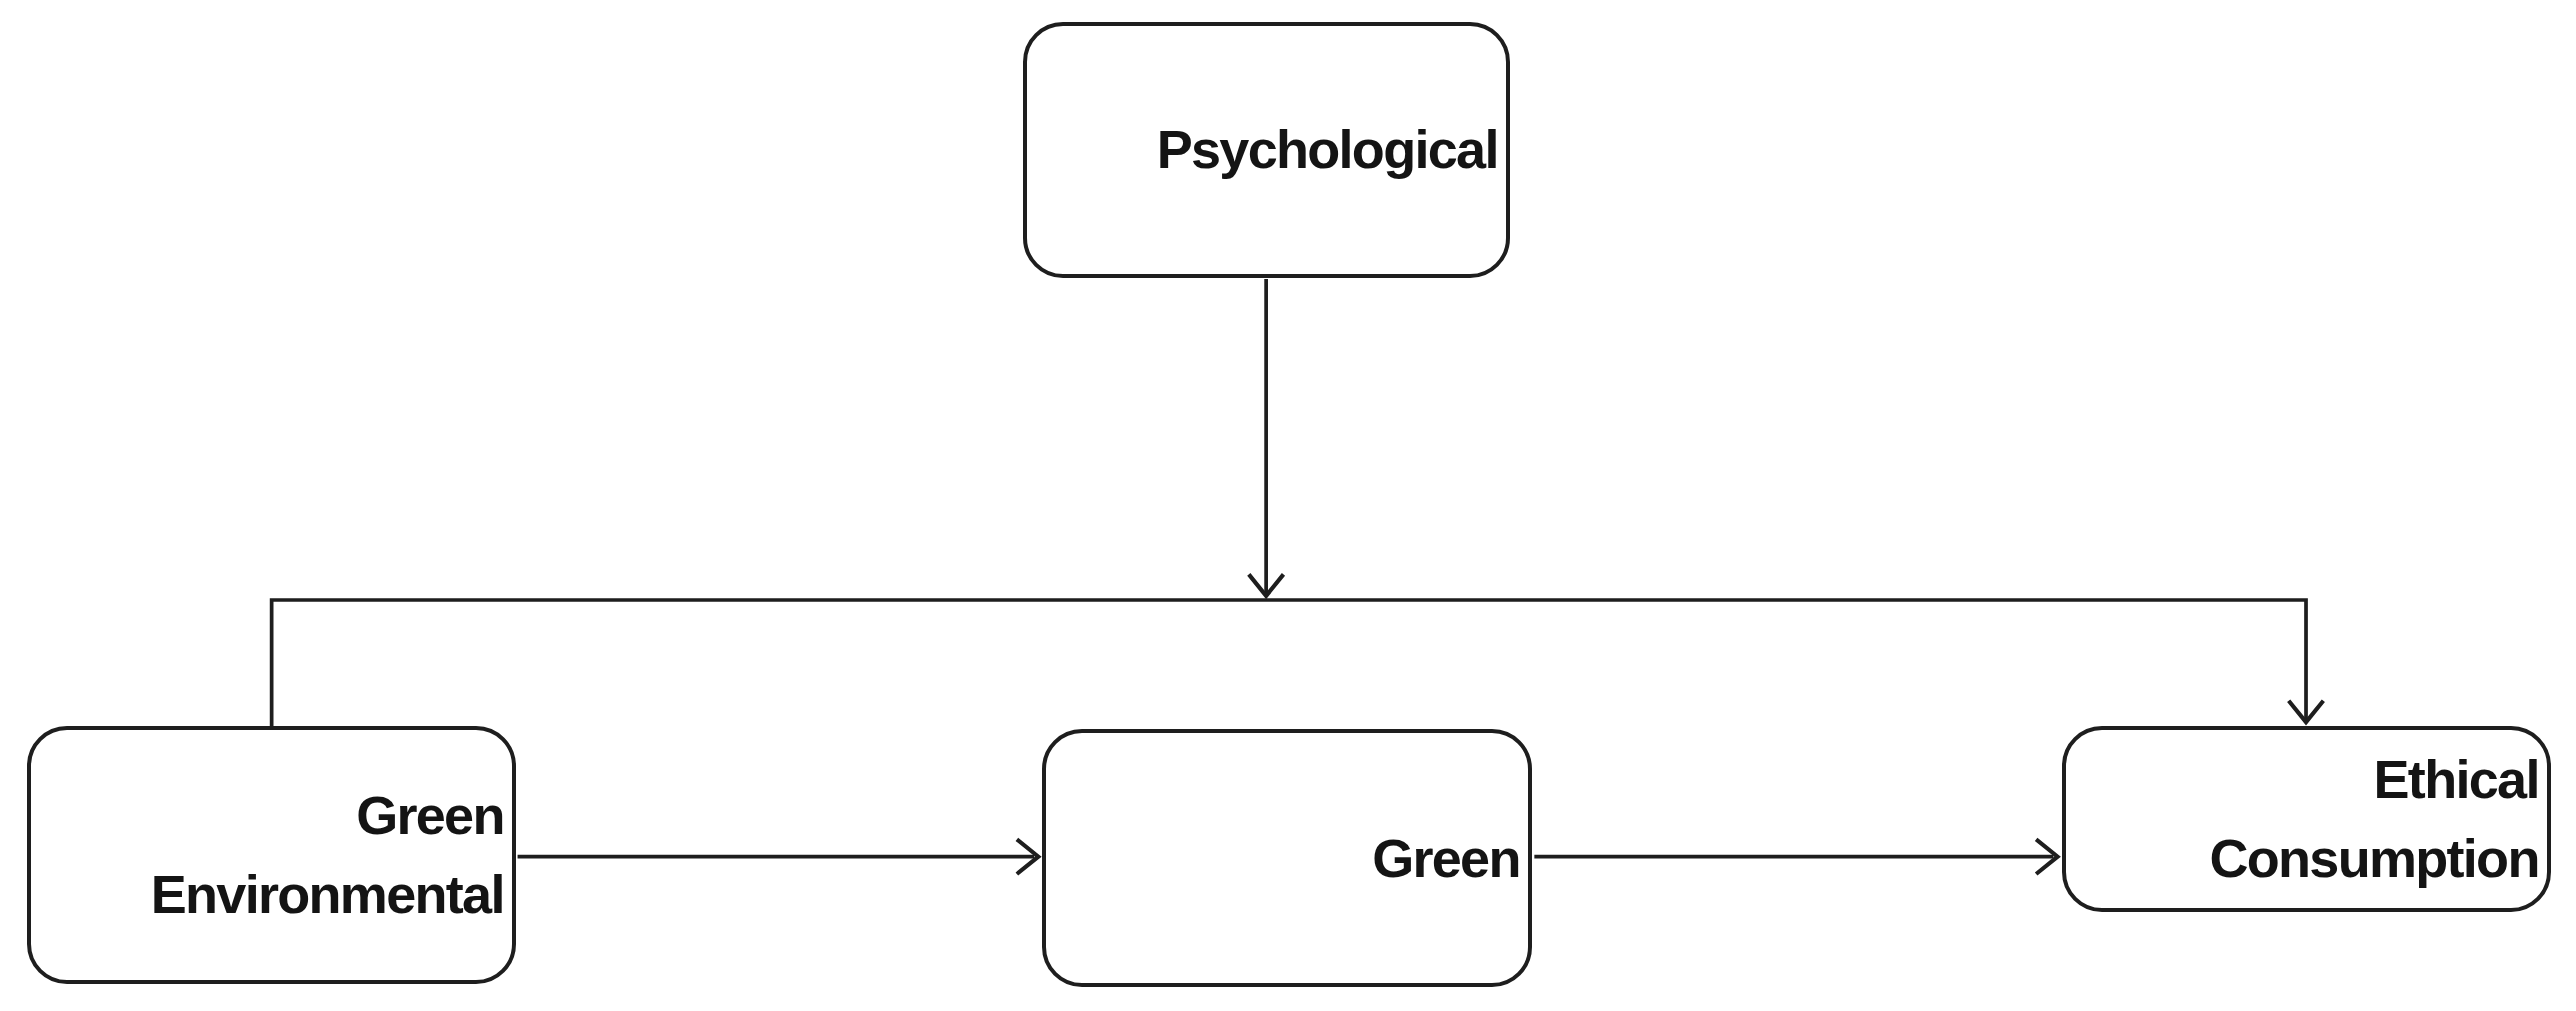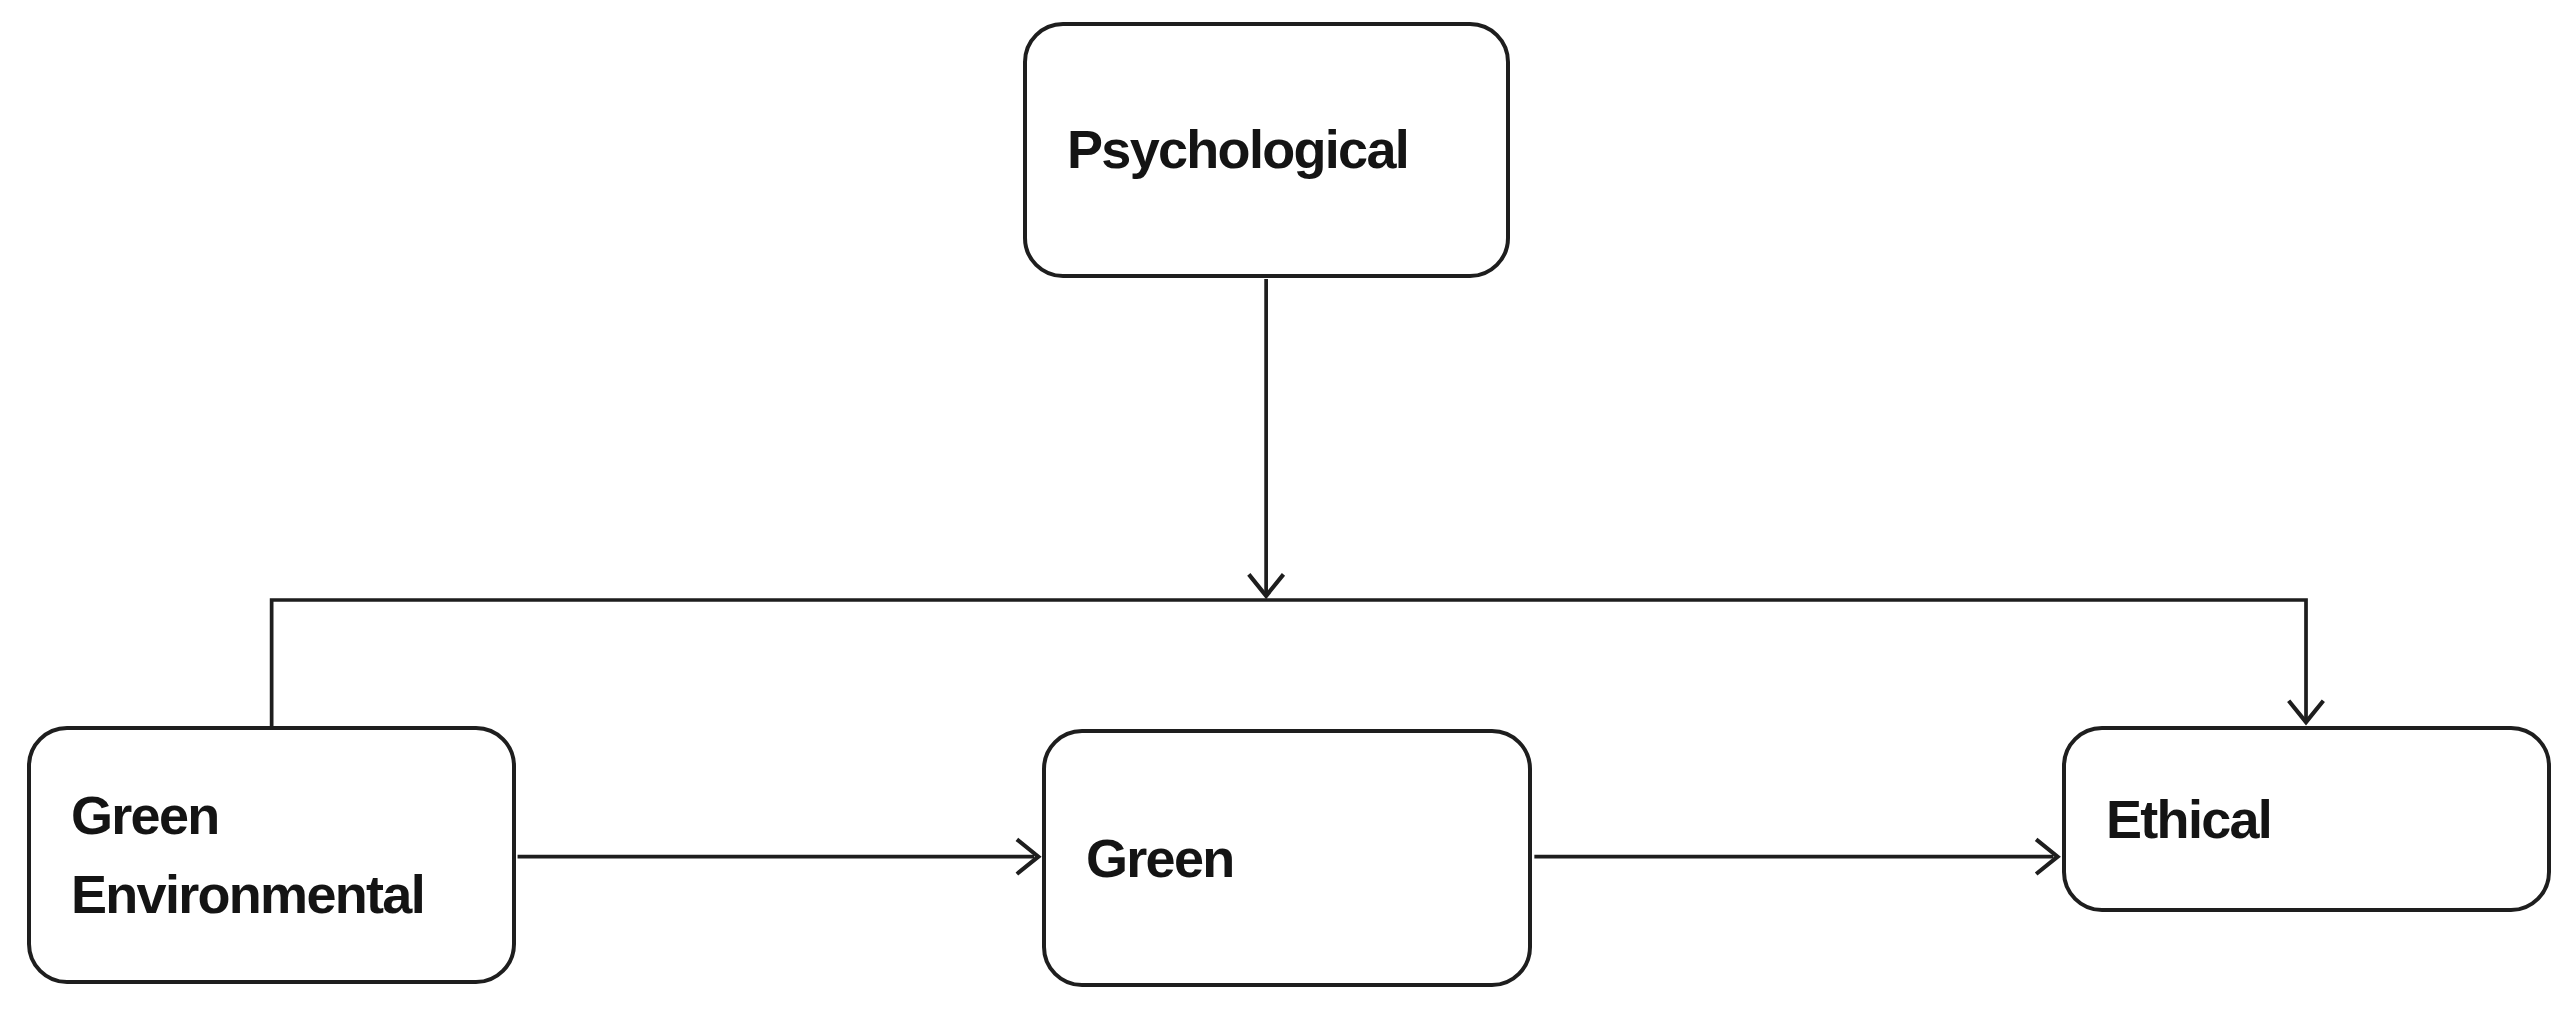--- a/index.html
+++ b/index.html
@@ -45,20 +45,21 @@
     padding-left:40px;
     padding-right:8.3px;
   }
   .node .nl{
     font-weight:700;
     font-size:54px;
     line-height:79px;
     letter-spacing:-1.7px;
     color:var(--text);
     white-space:nowrap;
+    text-align:right;
   }
 </style>
 </head>
 <body>
 
 <div class="canvas">
 
   <svg class="connector-layer" viewBox="0 0 3121 1225" xmlns="http://www.w3.org/2000/svg">
 
     <g>
@@ -90,16 +91,17 @@
     <div class="nl">Green</div>
     <div class="nl">Environmental</div>
   </div>
 
   <div class="node" style="left:1042px;top:729px;width:490px;height:258px">
     <div class="nl">Green</div>
   </div>
 
   <div class="node" style="left:2062px;top:726px;width:489px;height:186px">
     <div class="nl">Ethical</div>
+    <div class="nl">Consumption</div>
   </div>
 
 </div>
 
 
 </body></html>

